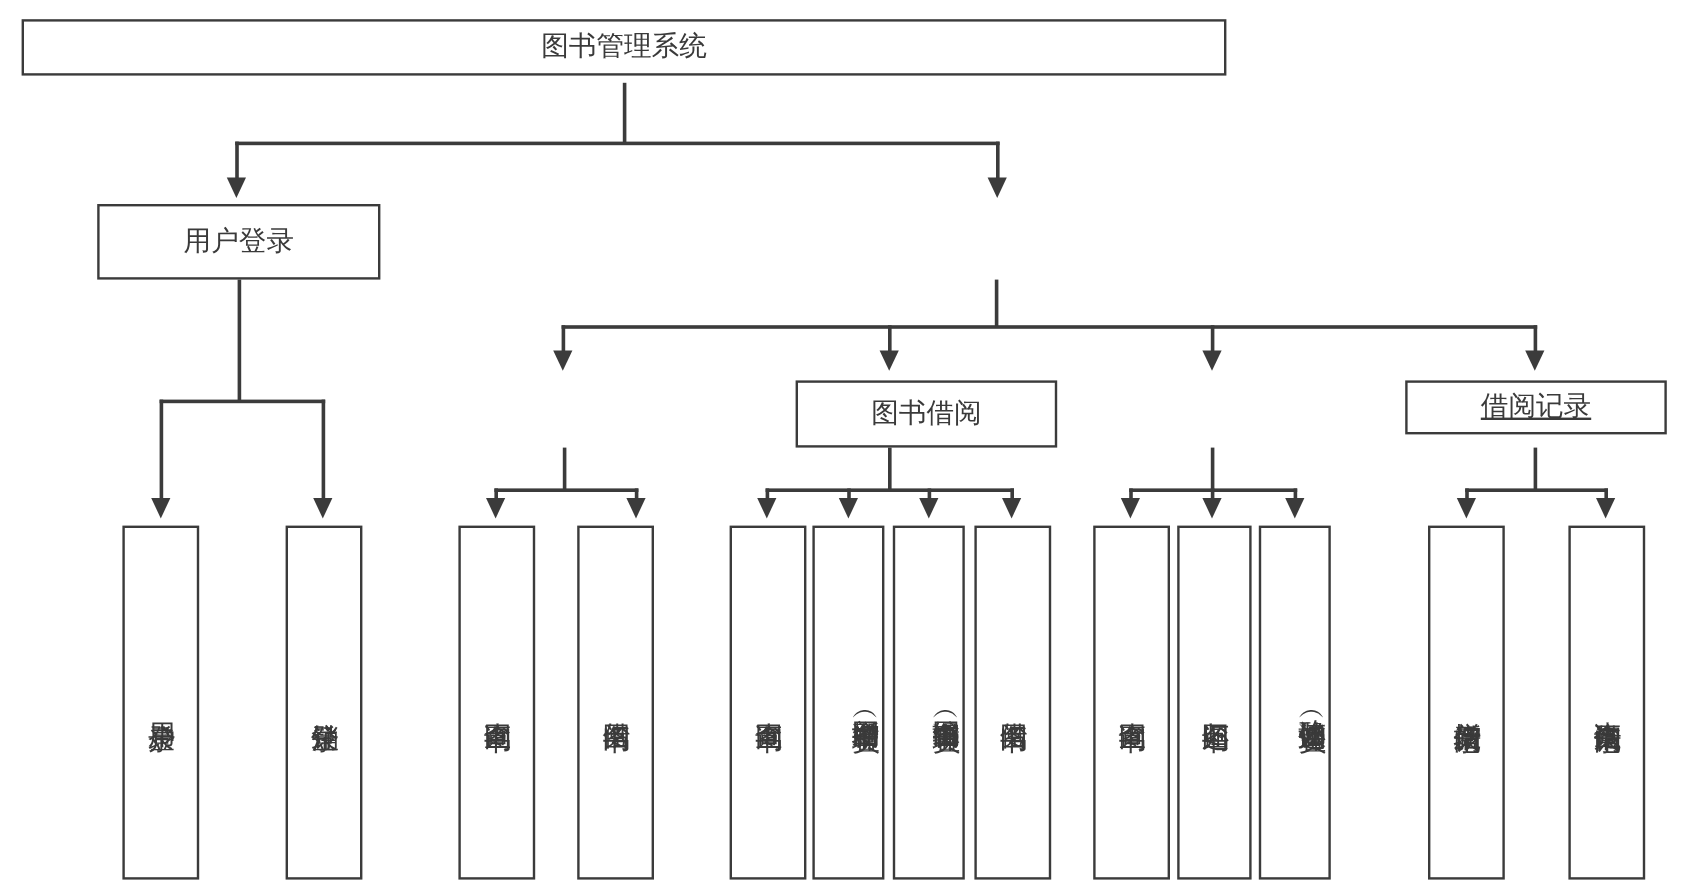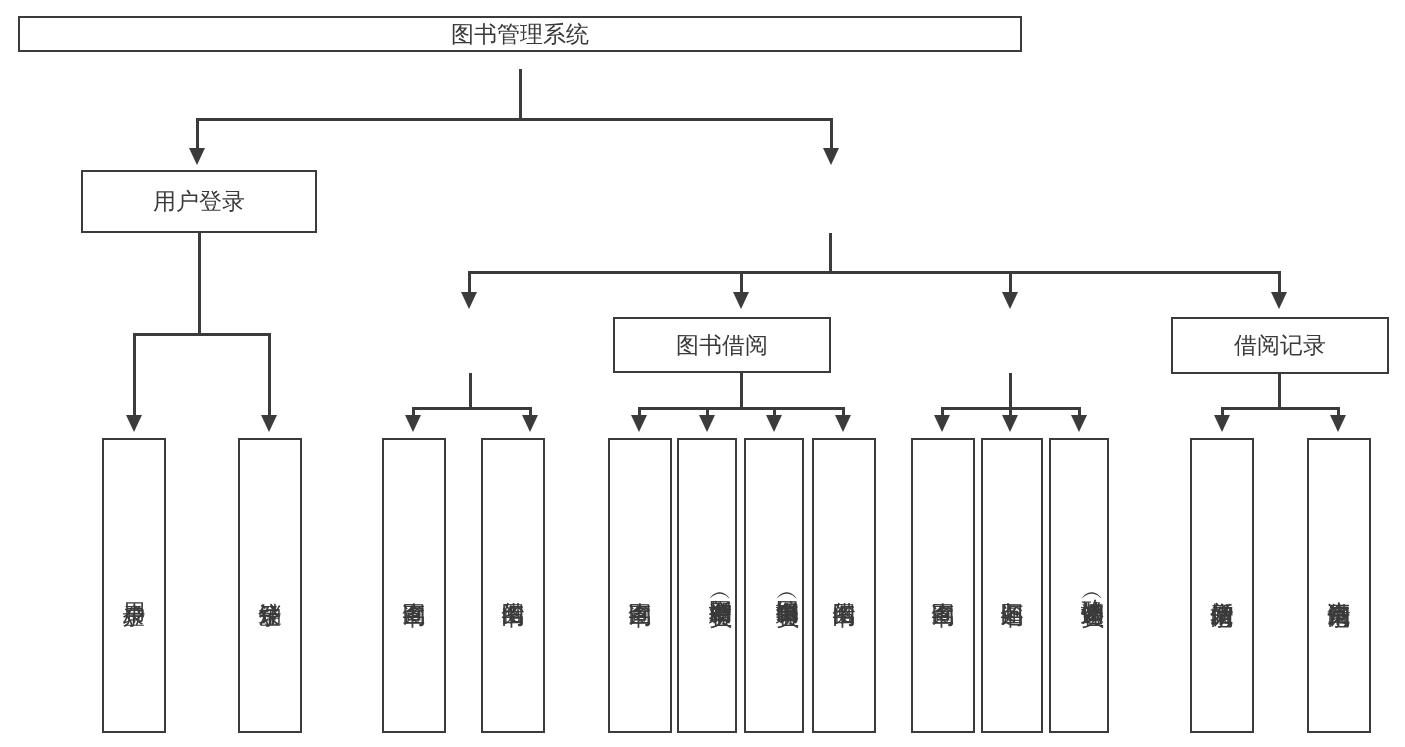--- a/index.html
+++ b/index.html
@@ -73,21 +73,21 @@
     color: #b9b9b9;
     letter-spacing: 0.5px;
     white-space: nowrap;
   }
 </style>
 </head>
 <body>
 
 <div id="canvas">
 
-  <div class="node root" style="left:18px; top:16px; width:1004px; height:36px;">图书管理系统</div>
+  <div class="node root" style="left:18px; top:16px; width:1004px; height:47px;">图书管理系统</div>
 
   <div class="seg vline" style="left:519px; top:69px; width:3px; height:51px;"></div>
 
   <div class="seg hline" style="left:196px; top:118px; width:637px; height:3px;"></div>
 
   <div class="seg vline" style="left:196px; top:118px; width:3px; height:33px;"></div>
   <div class="arrow" style="left:189px; top:148px;"></div>
   <div class="seg vline" style="left:830px; top:118px; width:3px; height:33px;"></div>
   <div class="arrow" style="left:823px; top:148px;"></div>
 
@@ -104,22 +104,22 @@
   <div class="seg hline" style="left:468px; top:271px; width:813px; height:3px;"></div>
   <div class="seg vline" style="left:468px; top:271px; width:3px; height:23px;"></div>
   <div class="arrow" style="left:461px; top:292px;"></div>
   <div class="seg vline" style="left:740px; top:271px; width:3px; height:23px;"></div>
   <div class="arrow" style="left:733px; top:292px;"></div>
   <div class="seg vline" style="left:1009px; top:271px; width:3px; height:23px;"></div>
   <div class="arrow" style="left:1002px; top:292px;"></div>
   <div class="seg vline" style="left:1278px; top:271px; width:3px; height:23px;"></div>
   <div class="arrow" style="left:1271px; top:292px;"></div>
 
-  <div class="node h" style="left:613px; top:317px; width:218px; height:56px;">图书借阅</div>
-  <div class="node h" style="left:1171px; top:317px; width:218px; height:57px;">借阅记录</div>
+  <div class="node h" style="left:663px; top:317px; width:218px; height:56px;">图书借阅</div>
+  <div class="node h" style="left:1171px; top:317px; width:218px; height:45px;text-decoration:underline;">借阅记录</div>
 
   <div class="seg vline" style="left:469px; top:373px; width:3px; height:36px;"></div>
   <div class="seg hline" style="left:412px; top:407px; width:120px; height:3px;"></div>
   <div class="seg vline" style="left:412px; top:407px; width:3px; height:10px;"></div>
   <div class="arrow" style="left:405px; top:415px;"></div>
   <div class="seg vline" style="left:529px; top:407px; width:3px; height:10px;"></div>
   <div class="arrow" style="left:522px; top:415px;"></div>
 
   <div class="seg vline" style="left:740px; top:373px; width:3px; height:36px;"></div>
   <div class="seg hline" style="left:638px; top:407px; width:207px; height:3px;"></div>

